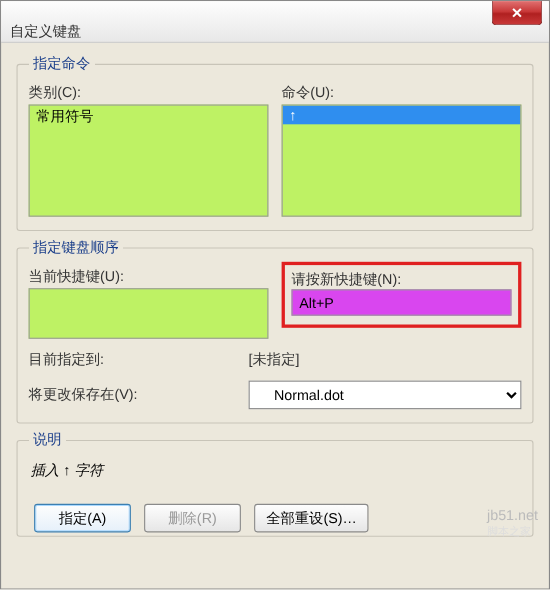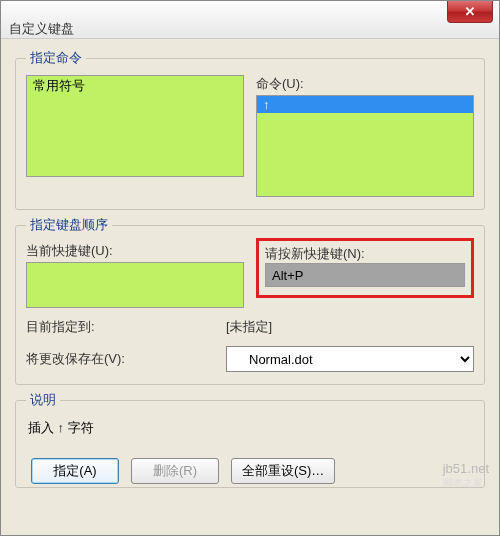--- a/index.html
+++ b/index.html
@@ -11,21 +11,21 @@
 .body { padding: 4px 14px 10px 14px; position: relative; }
 fieldset { border: 1px solid #c8c4b8; border-radius: 3px; padding: 8px 10px 12px 10px; margin-top: 6px; }
 legend { padding: 0 4px; color: #1a3e8a; font-size: 13px; }
 .row { display: flex; gap: 12px; }
 .col { flex: 1; display: flex; flex-direction: column; }
 .lab { color: #333; margin-bottom: 2px; }
 .listbox { border: 1px solid #9a9a9a; background: #bef264; height: 102px; overflow: auto; font-size: 13px; }
 .listbox .item { padding: 1px 6px; cursor: default; }
 .listbox .item.selected { background: #2f8eef; color: #fff; }
 .short { height: 46px; }
-input[type=text] { border: 1px solid #9a9a9a; background: #a3a3a3; height: 24px; padding: 0 6px; font-family: Tahoma, sans-serif; font-size: 13px; width: 100%; }
+input[type=text] { border: 1px solid #9a9a9a; background: #d946ef; height: 24px; padding: 0 6px; font-family: Tahoma, sans-serif; font-size: 13px; width: 100%; }
 .redbox { border: 3px solid #e02020; padding: 4px 6px 8px 6px; margin-top: -4px; }
 .plainrow { display: flex; margin-top: 10px; align-items: center; }
 .plainrow .pl-left { width: 200px; color: #333; }
 .plainrow .pl-right { flex: 1; }
 select { width: 100%; height: 26px; border: 1px solid #888; background: #fff; font-size: 13px; padding: 0 18px; }
 .unspec { color: #333; }
 .btnbar { position: absolute; bottom: 14px; left: 14px; display: flex; gap: 12px; }
 .btn { height: 26px; min-width: 88px; border: 1px solid #8a8a8a; background: linear-gradient(#fdfdfd,#e6e6e6); border-radius: 3px; font-size: 13px; padding: 0 10px; cursor: default; }
 .btn.primary { border: 1px solid #3c7fb1; background: linear-gradient(#fdfdfd,#e6f0fa); box-shadow: 0 0 0 1px #a8d8ff inset; margin-left: 16px; }
 .btn[disabled] { color: #999; }
@@ -43,20 +43,21 @@
       <span>✕</span>
     </div>
   </div>
 
   <div class="body">
 
     <fieldset>
       <legend>指定命令</legend>
       <div class="row">
         <div class="col">
+          <span class="lab">类别(C):</span>
           <div class="listbox">
             <div class="item">常用符号</div>
           </div>
         </div>
         <div class="col">
           <span class="lab">命令(U):</span>
           <div class="listbox">
             <div class="item selected">↑</div>
           </div>
         </div>
@@ -88,21 +89,21 @@
         <div class="pl-right">
           <select>
             <option>Normal.dot</option>
           </select>
         </div>
       </div>
     </fieldset>
 
     <fieldset style="margin-top:6px; padding-bottom:48px;">
       <legend>说明</legend>
-      <div style="padding:2px 2px;">插入 ↑ 字符</div>
+      <div style="padding:2px 2px;font-style:italic;">插入 ↑ 字符</div>
     </fieldset>
 
     <div class="btnbar">
       <button class="btn primary">指定(A)</button>
       <button class="btn" disabled="">删除(R)</button>
       <button class="btn">全部重设(S)…</button>
     </div>
 
     <div class="watermark">
       <span>jb51.net</span>

